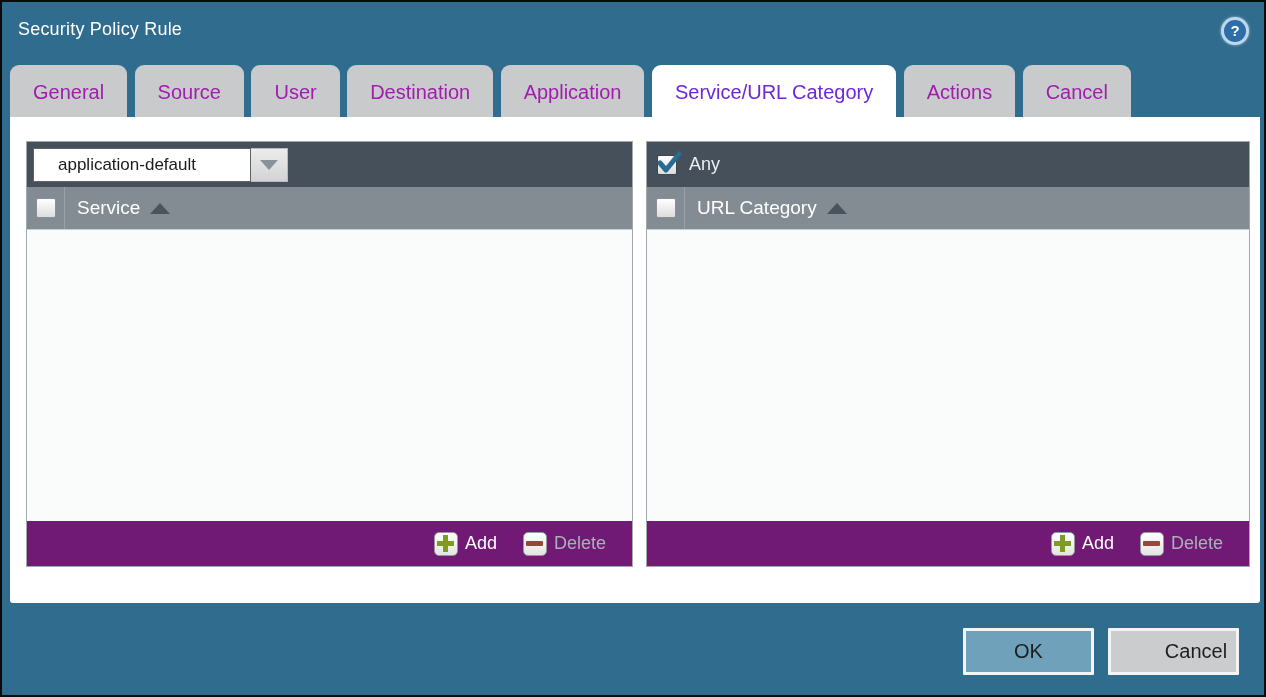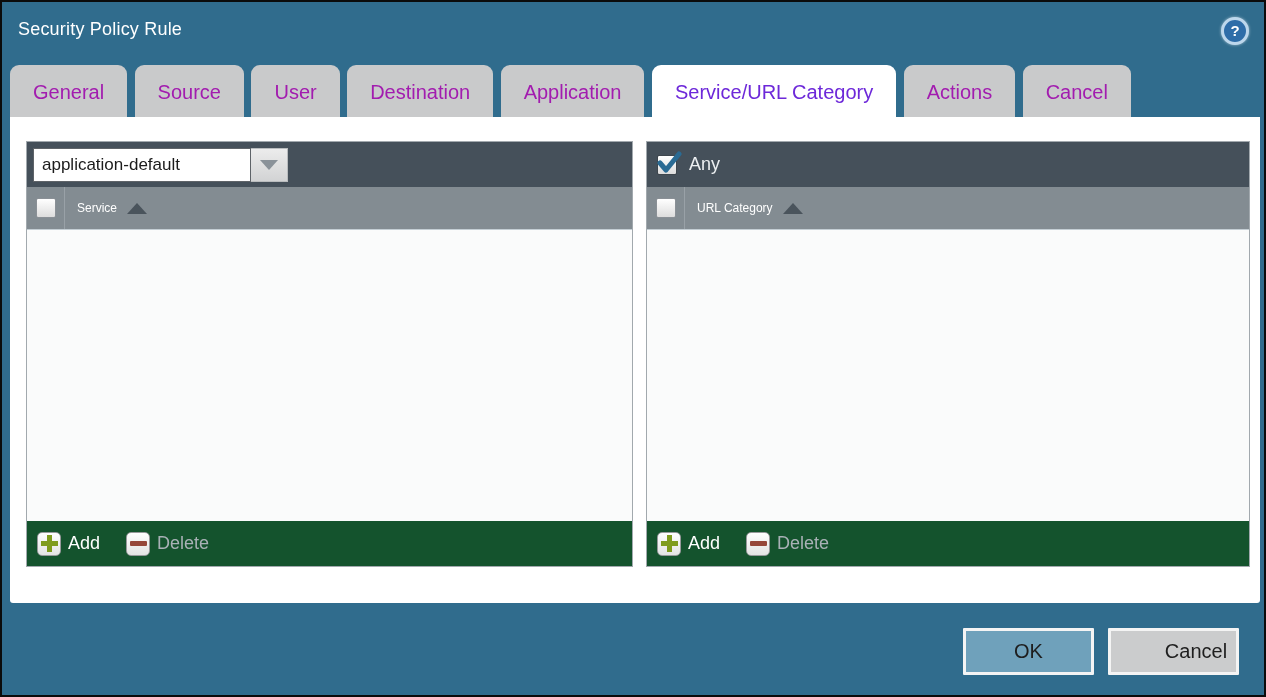--- a/index.html
+++ b/index.html
@@ -44,21 +44,21 @@
   }
   .panel.left  { left:16px;  width:607px; }
   .panel.right { left:630px; width:604px;margin-left:6px; }
 
   .panel-top {
     height:45px; background:#45505A; flex:0 0 45px;
     display:flex; align-items:center; padding-left:6px;
   }
   .dd-input {
     width:218px; height:34px; border:1px solid #5E6368; background:#fff;
-    font-family:"Liberation Sans", sans-serif; font-size:17px; color:#1B1B1B; padding:0 8px;
+    font-family:"Liberation Sans", sans-serif; font-size:17px; color:#1B1B1B; padding:0 24px;
   }
   .dd-button {
     width:37px; height:34px; background:linear-gradient(#ECECEC,#D2D3D4);
     border:1px solid #B9BCBE; border-left:none;
     display:flex; align-items:center; justify-content:center; cursor:pointer;
   }
   .dd-arrow { width:0; height:0; border-left:9px solid transparent; border-right:9px solid transparent; border-top:10px solid #8A9299; }
 
   .checkbox {
     position:relative; width:20px; height:20px; flex:0 0 20px;
@@ -73,32 +73,32 @@
   .col-header {
     height:43px; flex:0 0 43px; background:#838C92;
     border-bottom:1px solid #C4CED4;
     display:flex; align-items:center;
   }
   .cb-cell {
     width:38px; flex:0 0 38px; height:100%;
     display:flex; align-items:center; justify-content:center;
     border-right:1px solid #99A1A7;
   }
-  .col-label { color:#FFFFFF; font-size:12px; margin-left:12px; cursor:pointer; }
+  .col-label { color:#FFFFFF; font-size:19px; margin-left:12px; cursor:pointer; }
   .sort-asc {
     display:inline-block; margin-left:10px;
     width:0; height:0; border-left:10px solid transparent; border-right:10px solid transparent;
     border-bottom:11px solid #4A545C;
   }
 
   .panel-body { flex:1 1 auto; background:#FAFBFB; }
 
   .panel-footer {
-    height:45px; flex:0 0 45px; background:#14532d;
-    display:flex; align-items:center; padding-left:10px;
+    height:45px; flex:0 0 45px; background:#701a75;
+    display:flex; align-items:center; padding-left:10px;justify-content:flex-end;
   }
   .tool-btn { display:flex; align-items:center; margin-right:26px; cursor:pointer; }
   .tool-icon {
     width:24px; height:24px; border-radius:5px;
     background:linear-gradient(#FEFEFE,#E3E4E4); border:1px solid #97999B;
     display:flex; align-items:center; justify-content:center;
   }
   .tool-label { font-size:18px; margin-left:7px; }
   .tool-label.enabled  { color:#FFFFFF; }
   .tool-label.disabled { color:#A9B1B6; }

